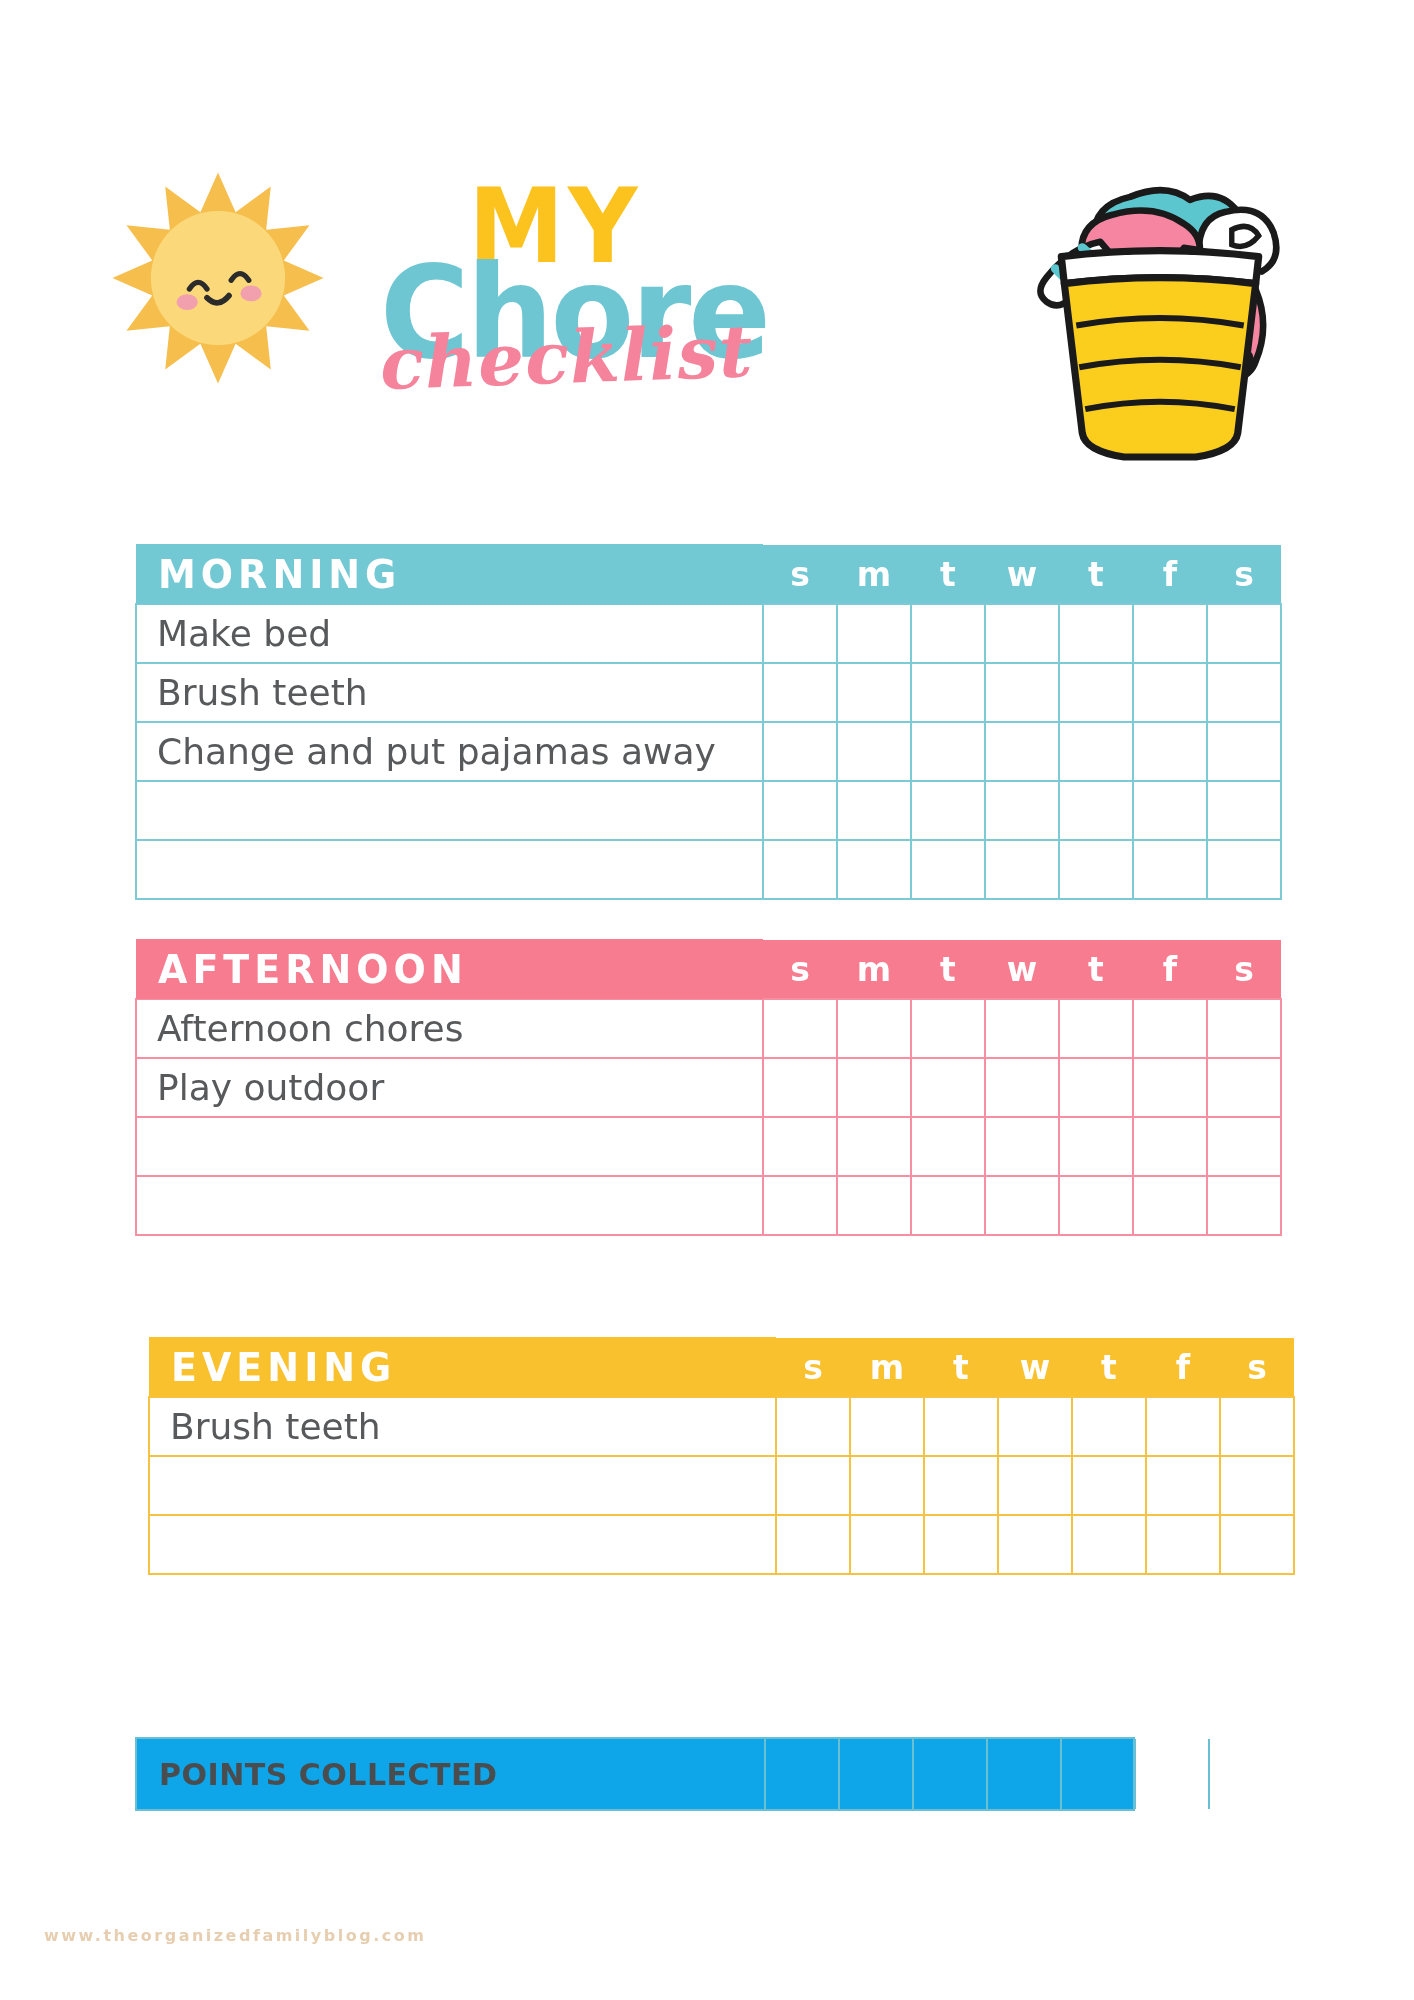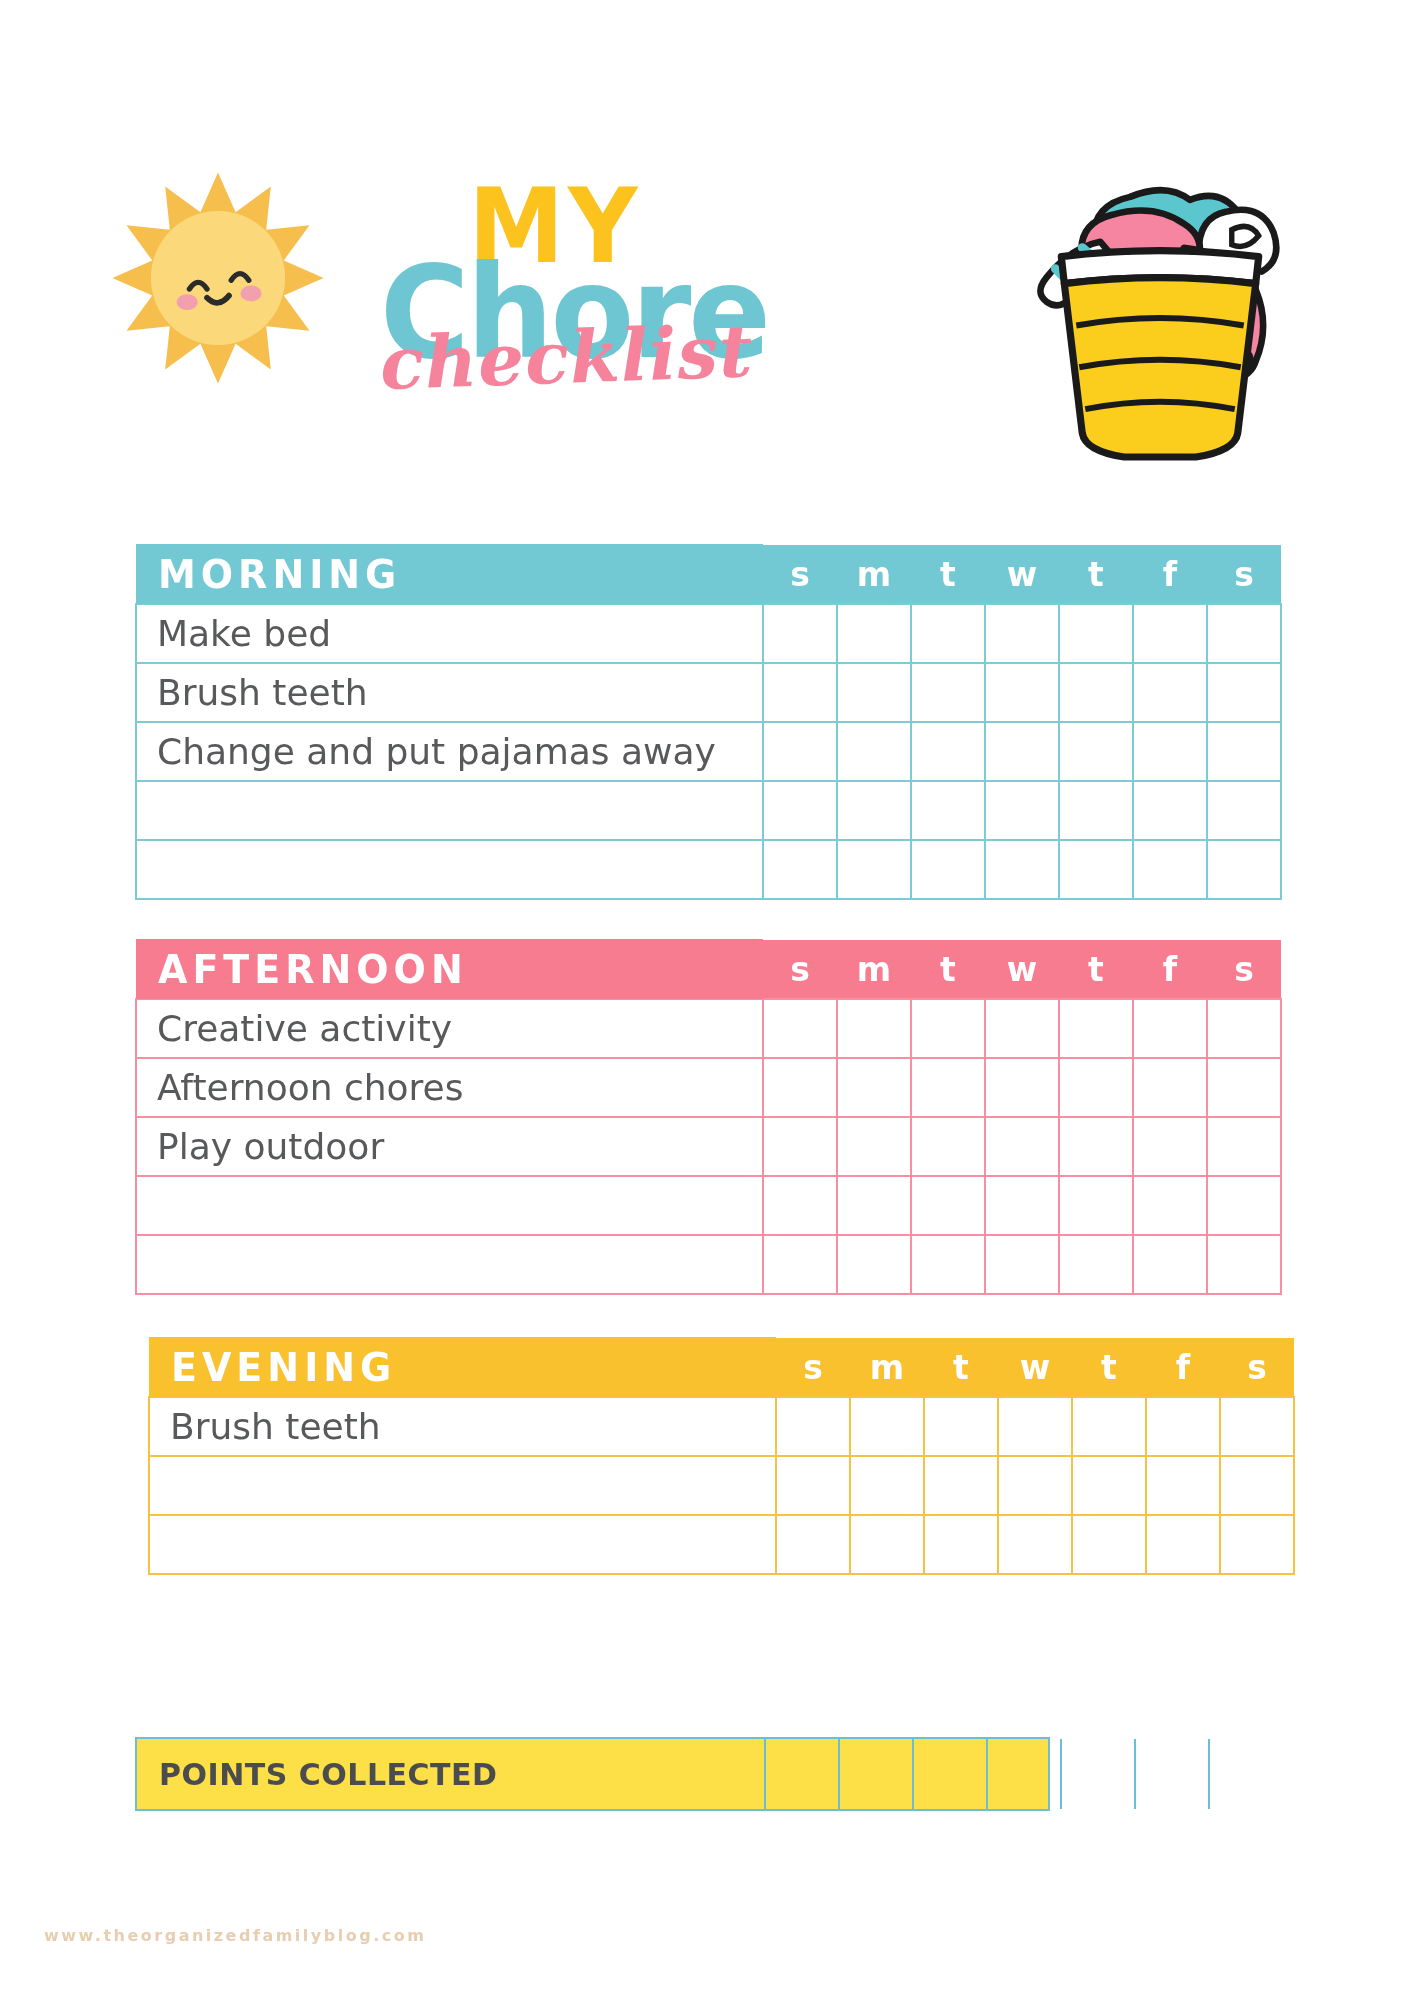--- a/index.html
+++ b/index.html
@@ -47,23 +47,23 @@
   #sec-afternoon th{background:#F77C90;}
   #sec-afternoon td{border:2.5px solid #F88EA2;}
   #sec-evening   th{background:#FAC12F;}
   #sec-evening   td{border:2.5px solid #F6C243;}
   #sec-morning{top:545px;}
   #sec-afternoon{top:940px;padding-left:36px;}
   #sec-evening{top:1338px;margin-left:13px;}
 
   
   .points-bar{
-    position:absolute;left:135px;top:1737px;width:915px;height:74px;
+    position:absolute;left:135px;top:1737px;width:1000px;height:74px;
     display:grid;grid-template-columns:627px repeat(7,74px);
-    background:#fde047;border:2.5px solid #69C0D4;box-sizing:border-box;
+    background:#0ea5e9;border:2.5px solid #69C0D4;box-sizing:border-box;
   }
   .points-bar .plabel{
     display:flex;align-items:center;padding-left:22px;
     font-size:30px;font-weight:bold;color:#4B4C4E;letter-spacing:0.5px;
     transform:scaleY(1.02);
   }
   .points-bar .pcell{border-left:2.5px solid #69C0D4;}
 
   
   .footer-url{
@@ -204,30 +204,20 @@
       <th class="sec-title">AFTERNOON</th>
       <th class="day">s</th>
       <th class="day">m</th>
       <th class="day">t</th>
       <th class="day">w</th>
       <th class="day">t</th>
       <th class="day">f</th>
       <th class="day">s</th>
     </tr>
     <tr>
-      <td class="task">Creative activity</td>
-      <td></td>
-          <td></td>
-          <td></td>
-          <td></td>
-          <td></td>
-          <td></td>
-          <td></td>
-    </tr>
-    <tr>
       <td class="task">Afternoon chores</td>
       <td></td>
           <td></td>
           <td></td>
           <td></td>
           <td></td>
           <td></td>
           <td></td>
     </tr>
     <tr>

